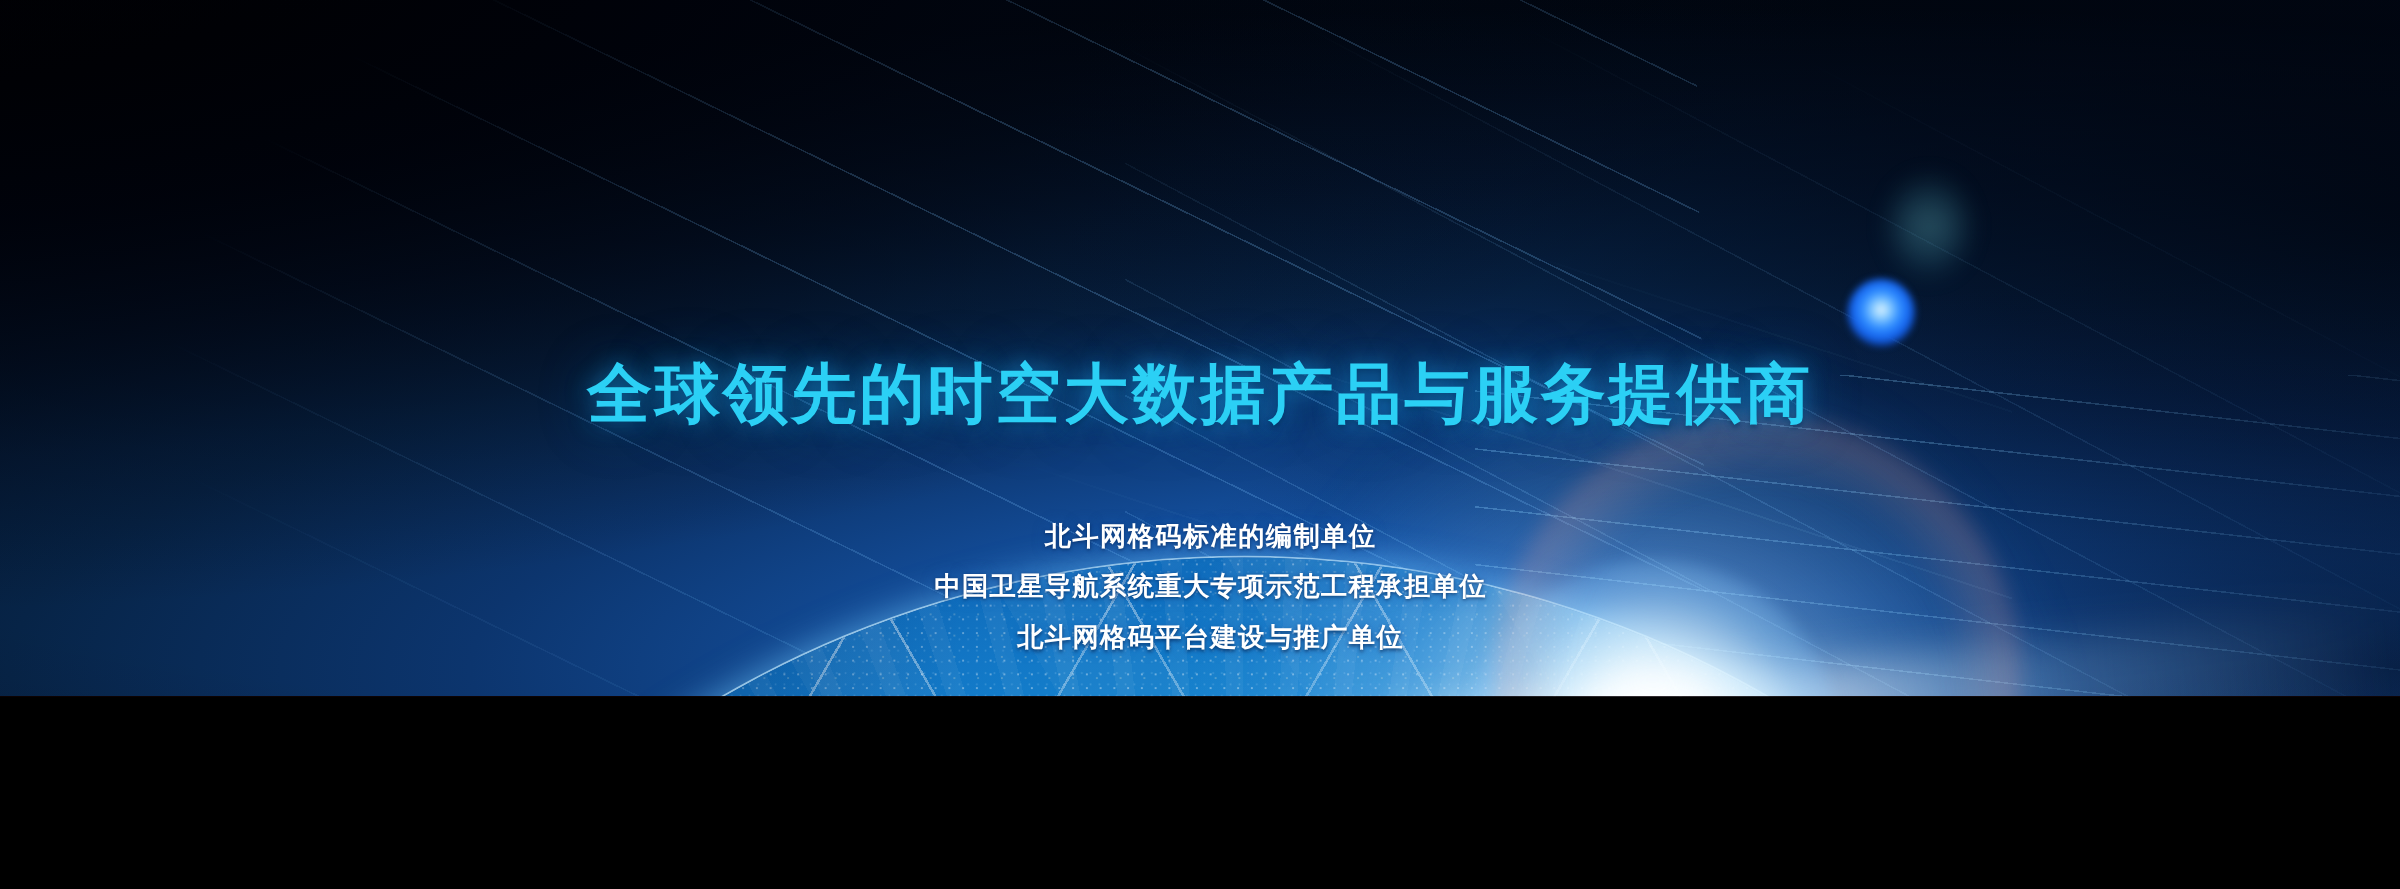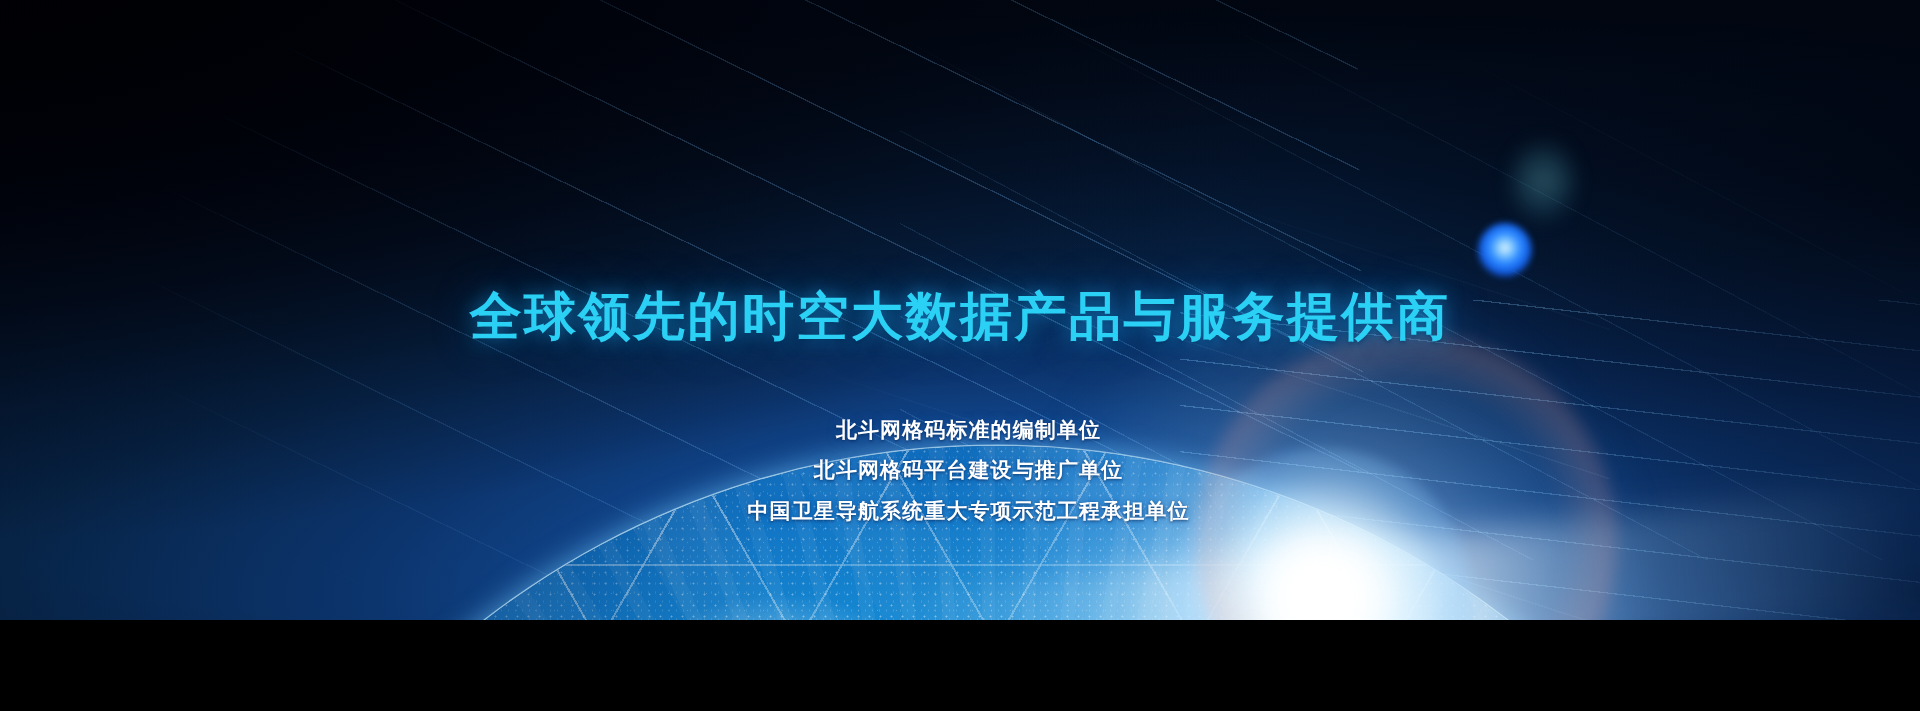--- a/index.html
+++ b/index.html
@@ -4,21 +4,21 @@
 <title>Hero Banner</title>
 <style>
   html, body {
     margin: 0;
     padding: 0;
     background: #000;
   }
   #stage {
     position: relative;
     width: 1920px;
-    height: 620px;
+    height: 557px;
     overflow: hidden;
     font-family: "Liberation Sans", "DejaVu Sans", sans-serif;
     background: #b91c1c;
   }
 
   
   .layer { position: absolute; inset: 0; pointer-events: none; }
 
   #sky-base {
     background:
@@ -386,18 +386,18 @@
   <div id="bokeh-teal"></div>
   <div id="bokeh-blue"></div>
 
   <div class="layer" id="vignette"></div>
 
   <div id="text-block">
     <h1 id="headline">全球领先的时空大数据产品与服务提供商</h1>
 
     <div id="subtitles">
       <div class="subtitle-line">北斗网格码标准的编制单位</div>
+      <div class="subtitle-line">中国卫星导航系统重大专项示范工程承担单位</div>
       <div class="subtitle-line">北斗网格码平台建设与推广单位</div>
-      <div class="subtitle-line">中国卫星导航系统重大专项示范工程承担单位</div>
     </div>
   </div>
 
 </div>
 
 </body></html>

